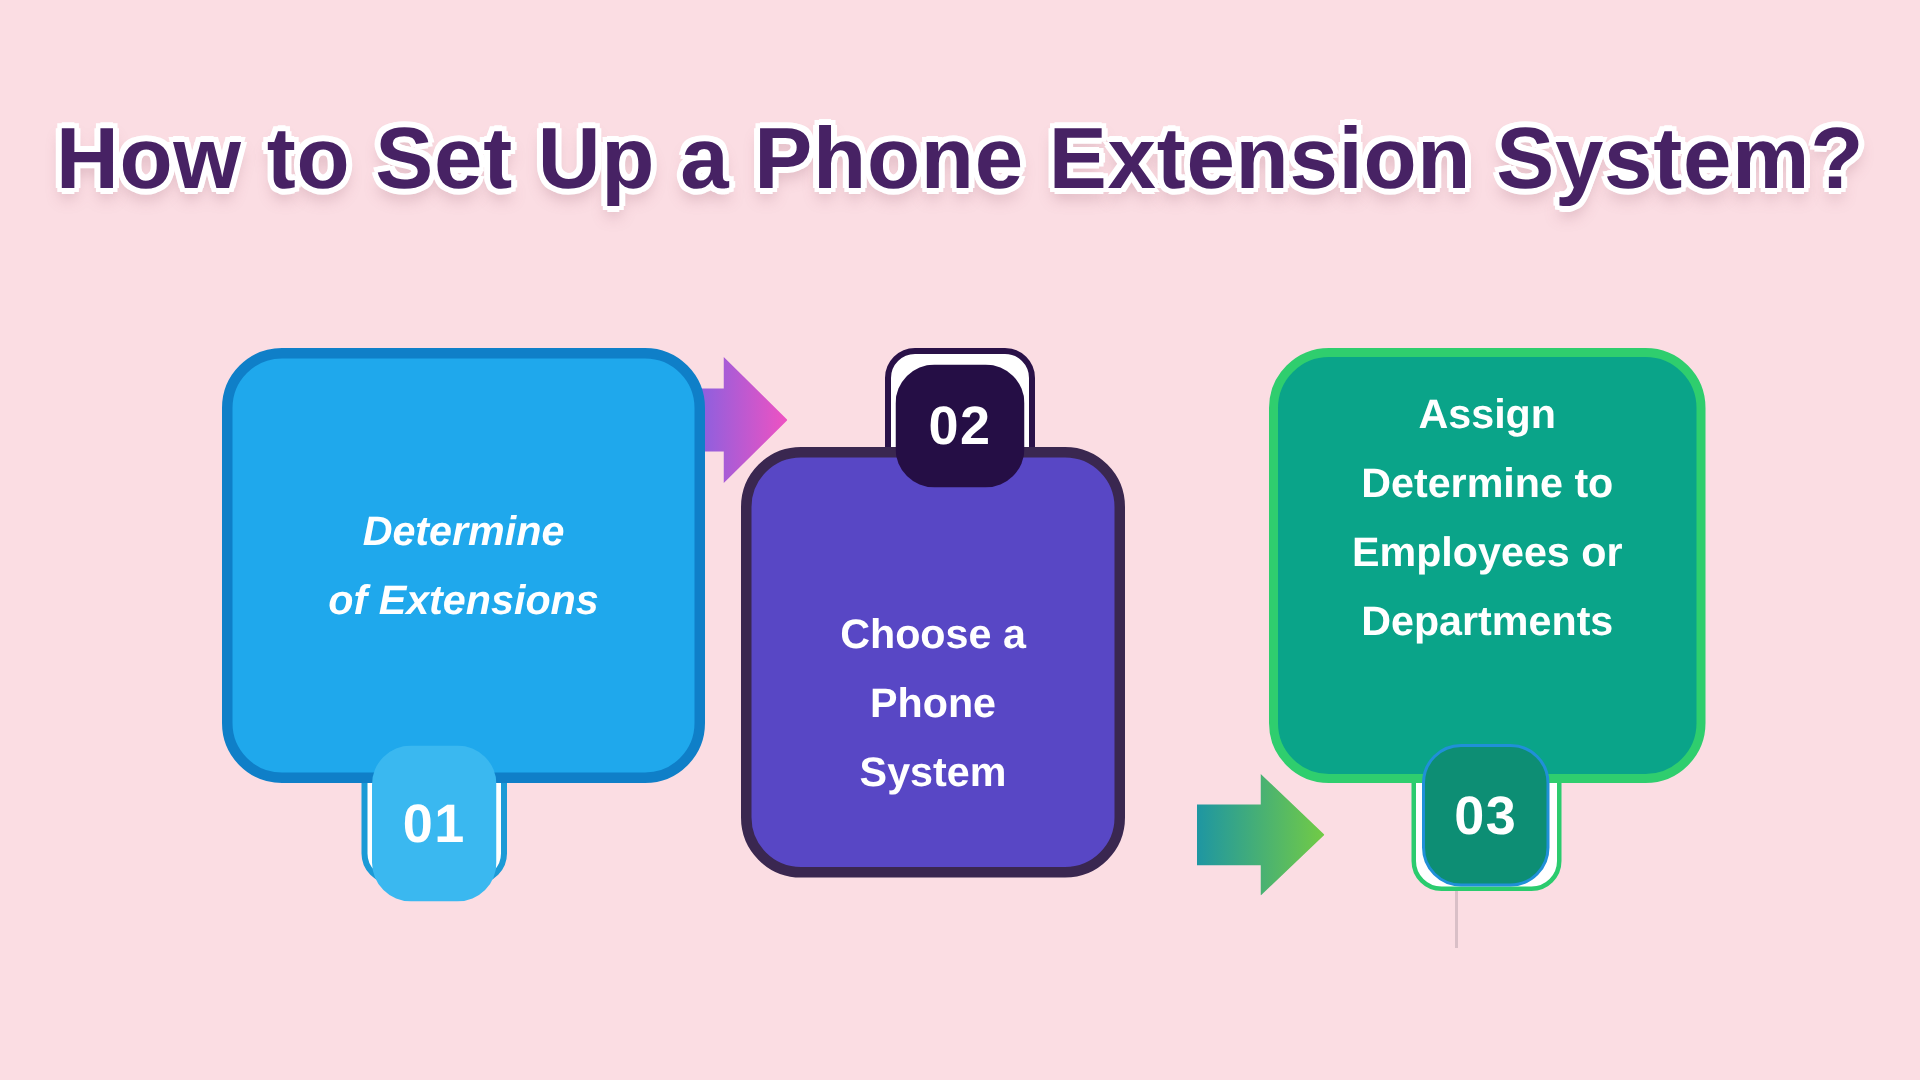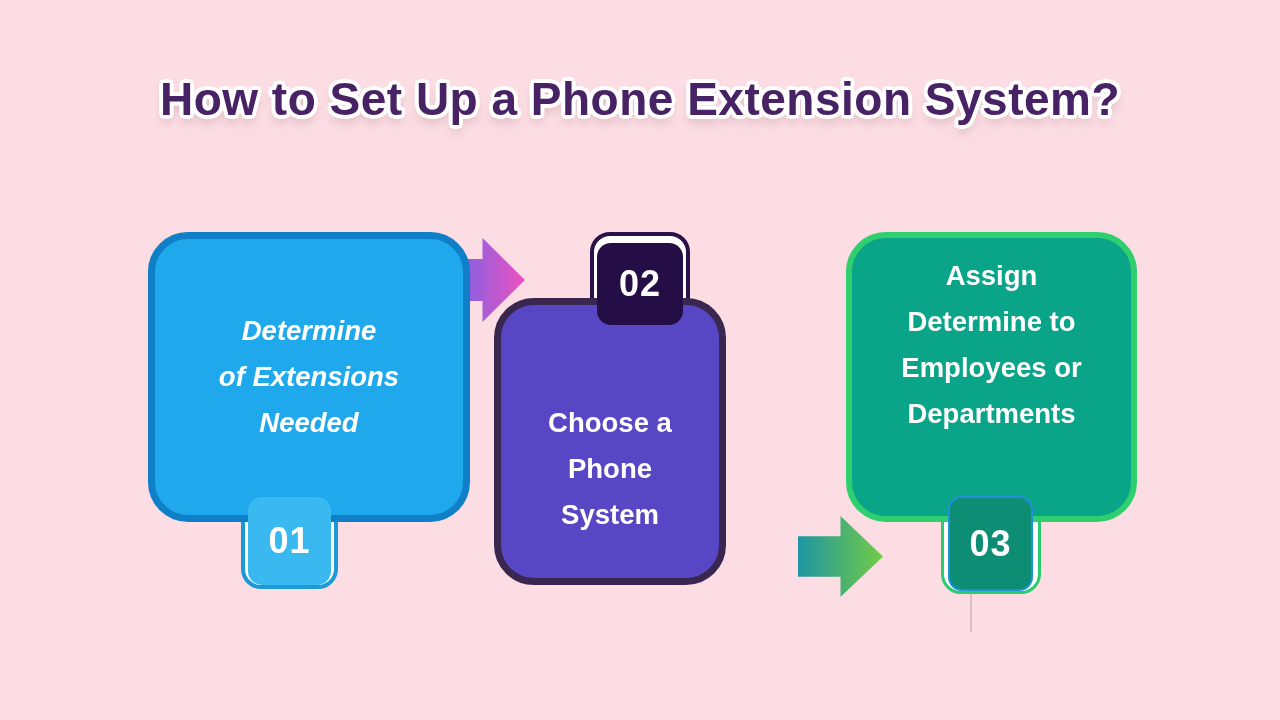--- a/index.html
+++ b/index.html
@@ -7,21 +7,21 @@
     width:1280px;height:720px;overflow:hidden;
     font-family:"Liberation Sans", sans-serif;
   }
   .stage{
     position:relative;width:1280px;height:720px;
     background:var(--bg,#FBDDE3);
   }
   .title{
     position:absolute;left:0;right:0;top:72px;margin:0;
     text-align:center;
-    font-size:46px;font-weight:bold;letter-spacing:.5px;
+    font-size:58px;font-weight:bold;letter-spacing:.5px;
     color:var(--title-color,#472264);
     text-shadow:
       -3px -3px 0 #fff, 3px -3px 0 #fff, -3px 3px 0 #fff, 3px 3px 0 #fff,
       -4px 0 0 #fff, 4px 0 0 #fff, 0 -4px 0 #fff, 0 4px 0 #fff,
       0 7px 10px rgba(150,90,110,.35);
   }
   .step{display:contents;}
   .card{
     position:absolute;z-index:2;box-sizing:border-box;
     background:var(--card-fill);
@@ -38,37 +38,37 @@
   }
   .badge-frame{
     position:absolute;z-index:1;box-sizing:border-box;
     background:#fff;border:4px solid var(--frame-border);
     border-radius:20px;
   }
   .badge{
     position:absolute;z-index:3;box-sizing:border-box;
     background:var(--badge-fill);
     border:2px solid var(--inner-border,transparent);
-    border-radius:14px;
+    border-radius:26px;
     display:flex;align-items:center;justify-content:center;
     font-size:36px;font-weight:bold;color:var(--text-color,#fff);
     letter-spacing:1px;
   }
   .arrow{
     position:absolute;z-index:1;
     background:linear-gradient(90deg,var(--from),var(--to));
     clip-path:polygon(0 25%,50% 25%,50% 0,100% 50%,50% 100%,50% 75%,0 75%);
   }
   
   .s1 .card{left:148px;top:232px;width:322px;height:290px;font-style:italic;}
   .s1 .card-text{justify-content:center;}
   .s1 .badge-frame{left:241px;top:492px;width:97px;height:97px;}
-  .s1 .badge{left:248px;top:497px;width:83px;height:88px;}
+  .s1 .badge{left:248px;top:497px;width:83px;height:104px;}
   
-  .s2 .card{left:494px;top:298px;width:232px;height:287px;}
+  .s2 .card{left:494px;top:298px;width:256px;height:287px;}
   .s2 .card-text{padding-top:95px;}
   .s2 .badge-frame{left:590px;top:232px;width:100px;height:95px;}
   .s2 .badge{left:597px;top:243px;width:86px;height:82px;}
   
   .s3 .card{left:846px;top:232px;width:291px;height:290px;border-width:6px;}
   .s3 .card-text{padding-top:15px;}
   .s3 .badge-frame{left:941px;top:492px;width:100px;height:102px;border-width:3px;}
   .s3 .badge{left:948px;top:496px;width:85px;height:95px;}
   .connector-line{
     position:absolute;z-index:0;left:970px;top:594px;width:2px;height:38px;
@@ -84,21 +84,20 @@
 
   <h1 class="title">How to Set Up a Phone Extension System?</h1>
 
   
   <div class="step s1" style="--card-fill: #1FA8EC; --card-border: #0F7FC8; --badge-fill: #3AB8F0; --frame-border: #1B9AD6; --text-color: #FFFFFF;">
     <div class="badge-frame"></div>
     <div class="card">
       <div class="card-text">
         <p>Determine</p>
         <p>of Extensions</p>
-        <p>Needed</p>
       </div>
     </div>
     <div class="badge">01</div>
   </div>
 
   
   <div class="arrow arrow1" style="--from: #5F66EC; --to: #EF52C2;"></div>
 
   
   <div class="step s2" style="--card-fill: #5847C5; --card-border: #3A2750; --badge-fill: #250E45; --frame-border: #2A1148; --text-color: #FFFFFF;">

